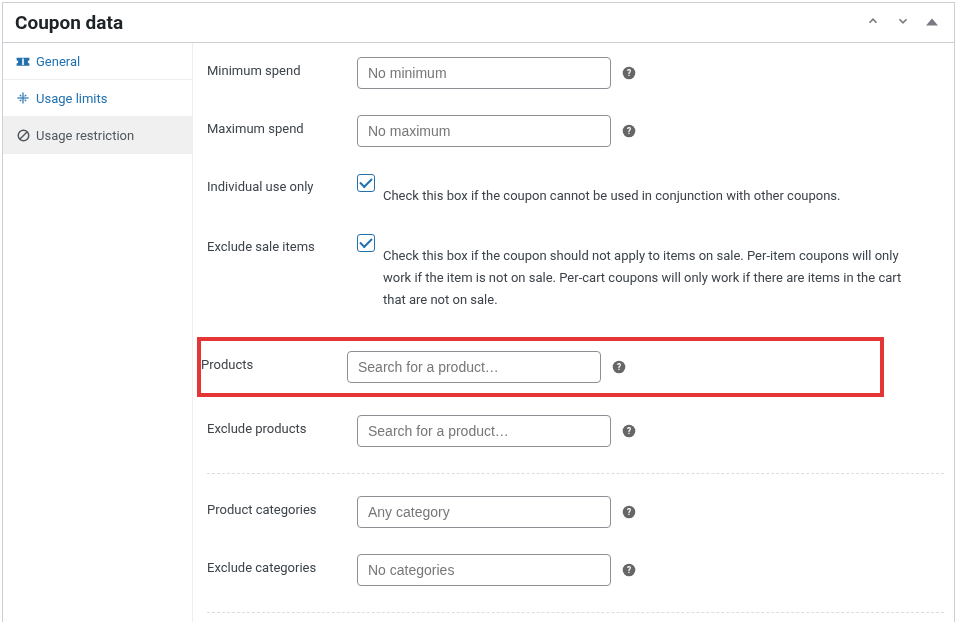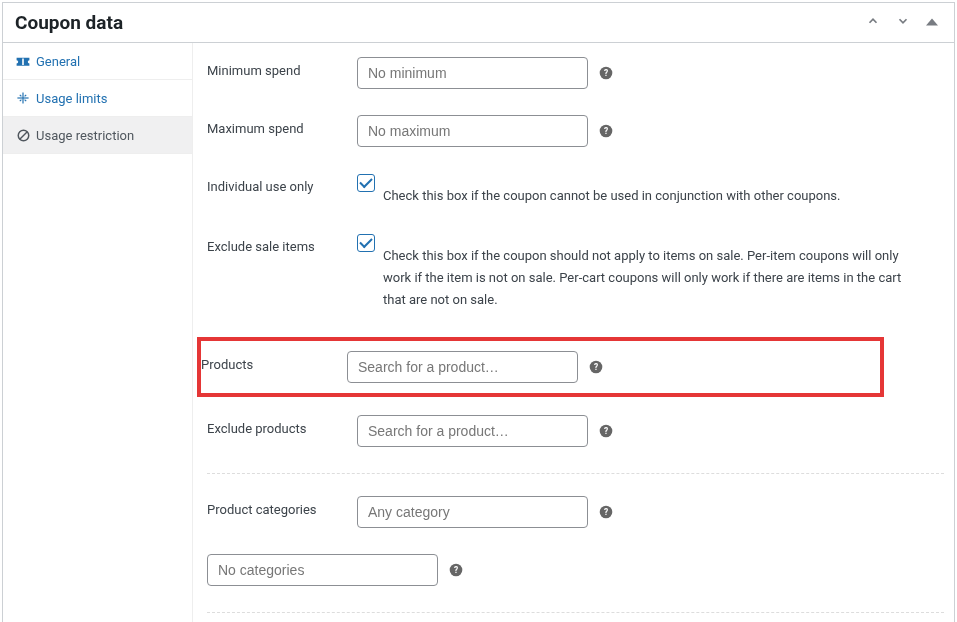--- a/index.html
+++ b/index.html
@@ -100,21 +100,21 @@
       padding-top: 6px;
       flex-shrink: 0;
     }
     .form-control-wrap {
       display: flex;
       align-items: flex-start;
       gap: 10px;
       flex: 1;
     }
     .text-input {
-      width: 231px;
+      width: 254px;
       height: 32px;
       padding: 0 10px;
       border: 1px solid #8c8f94;
       border-radius: 4px;
       font-size: 14px;
       color: #2c3338;
       background: #fff;
     }
     .text-input::placeholder {
       color: #777;
@@ -312,20 +312,21 @@
           <span class="help-tip">
             <svg width="14" height="14" viewBox="0 0 20 20" fill="currentColor">
                 <circle cx="10" cy="10" r="9"></circle>
                 <text x="10" y="14" fill="#fff" font-size="12" font-weight="bold" text-anchor="middle">?</text>
               </svg>
           </span>
         </div>
       </div>
 
       <div class="form-row">
+        <div class="form-label">Exclude categories</div>
         <div class="form-control-wrap">
           <input type="text" class="text-input" placeholder="No categories" style="">
           <span class="help-tip">
             <svg width="14" height="14" viewBox="0 0 20 20" fill="currentColor">
                 <circle cx="10" cy="10" r="9"></circle>
                 <text x="10" y="14" fill="#fff" font-size="12" font-weight="bold" text-anchor="middle">?</text>
               </svg>
           </span>
         </div>
       </div>

